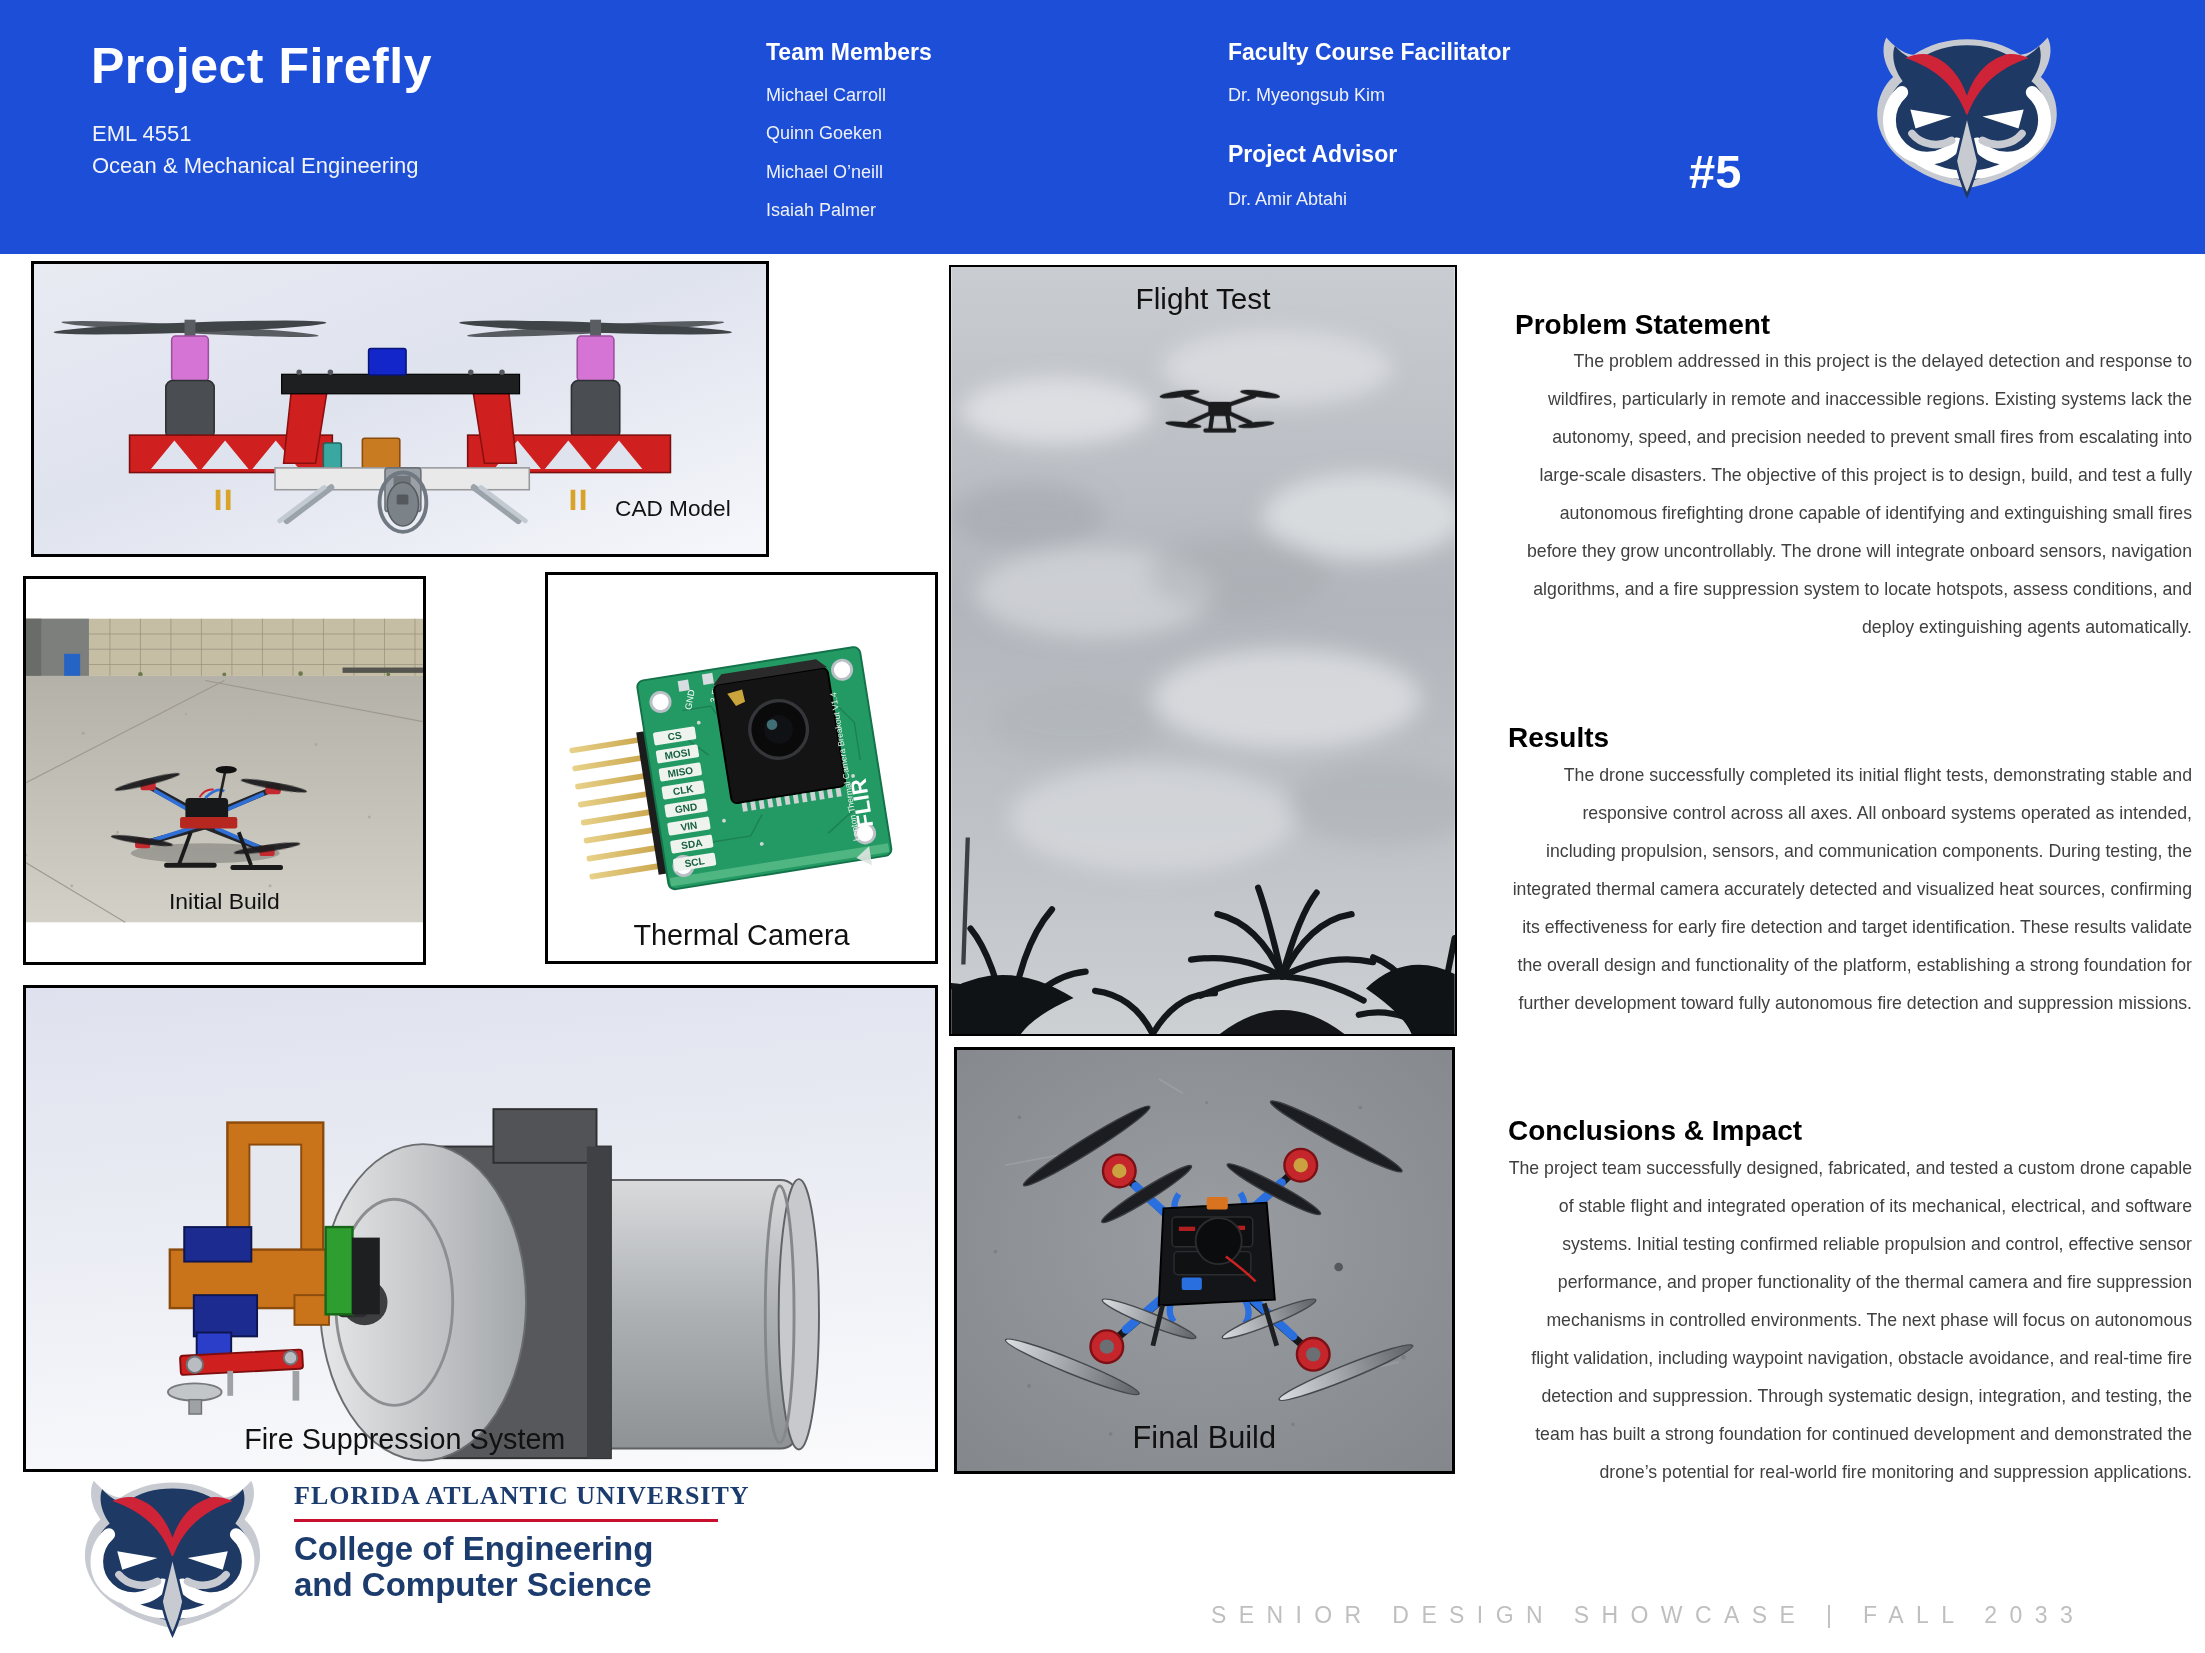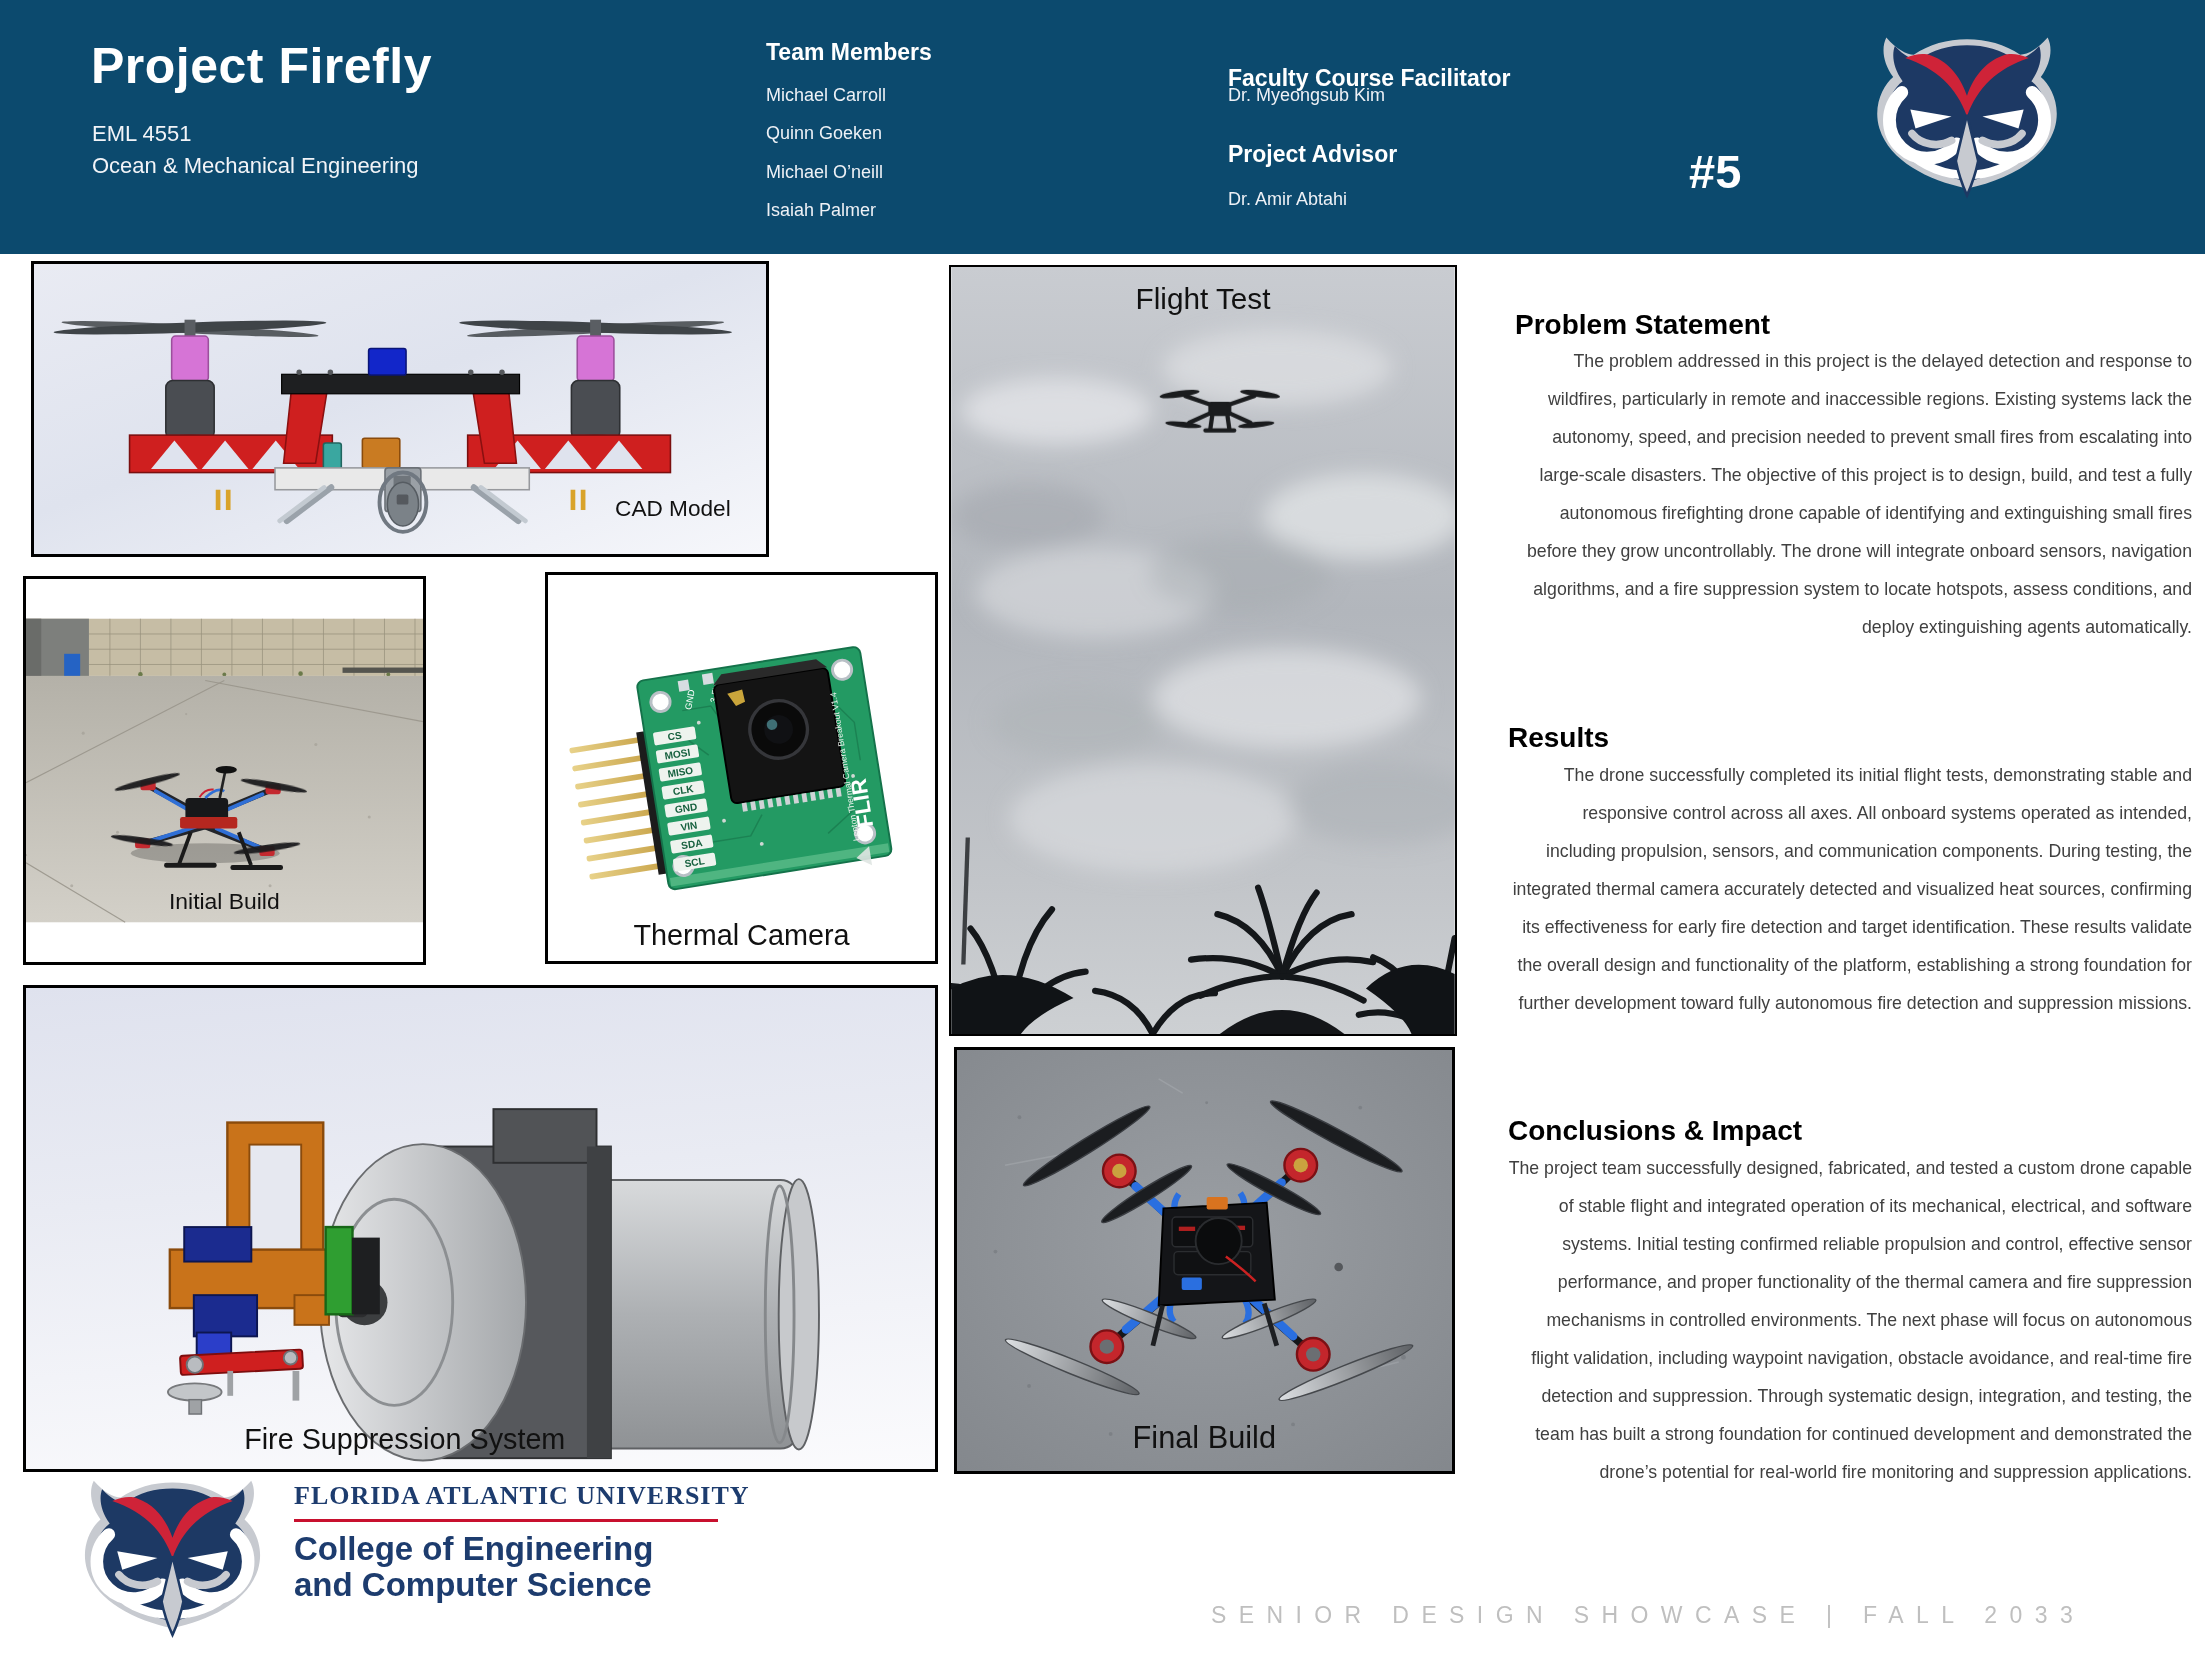--- a/index.html
+++ b/index.html
@@ -1,20 +1,20 @@
 <!DOCTYPE html>
 <html style="font-size:7.7px"><head>
 <meta charset="utf-8">
 <style>
   html,body{margin:0;padding:0;background:#ffffff;}
   .poster{position:relative;width:2205px;height:1654px;background:#ffffff;
           font-family:"Liberation Sans",sans-serif;overflow:hidden;}
   .abs{position:absolute;}
   
-  .hdr{position:absolute;left:0;top:0;width:2205px;height:254px;background:#0c4a6e;}
+  .hdr{position:absolute;left:0;top:0;width:2205px;height:254px;background:#1d4ed8;}
   .hdr .title{position:absolute;left:91px;top:37px;font-size:50px;font-weight:bold;color:#ffffff;letter-spacing:0.5px;}
   .hdr .sub{position:absolute;left:92px;color:#f2f4f8;font-size:22px;}
   .h-col-head{position:absolute;color:#ffffff;font-size:23px;font-weight:bold;}
   .h-col-item{position:absolute;color:#eef1f6;font-size:18px;}
   .poster-num{position:absolute;left:1689px;top:144px;color:#ffffff;font-size:47px;font-weight:bold;}
   
   .panel{position:absolute;background:#ffffff;border:3.8px solid #000;box-sizing:border-box;}
   .panel svg{display:block;width:100%;height:100%;}
   svg text{font-family:"Liberation Sans",sans-serif;}
   .grad-cad{background:linear-gradient(160deg,#e9ebf3 0%,#dfe3ee 45%,#f6f7fb 100%);}
@@ -39,21 +39,21 @@
     <div class="title">Project Firefly</div>
     <div class="sub" style="top:121px;">EML 4551</div>
     <div class="sub" style="top:153px;">Ocean &amp; Mechanical Engineering</div>
 
     <div class="h-col-head" style="left:766px;top:39px;">Team Members</div>
     <div class="h-col-item" style="left:766px;top:85px;">Michael Carroll</div>
     <div class="h-col-item" style="left:766px;top:123px;">Quinn Goeken</div>
     <div class="h-col-item" style="left:766px;top:162px;">Michael O’neill</div>
     <div class="h-col-item" style="left:766px;top:200px;">Isaiah Palmer</div>
 
-    <div class="h-col-head" style="left:1228px;top:39px;margin-top:26px;">Faculty Course Facilitator</div>
+    <div class="h-col-head" style="left:1228px;top:39px;">Faculty Course Facilitator</div>
     <div class="h-col-item" style="left:1228px;top:85px;">Dr. Myeongsub Kim</div>
     <div class="h-col-head" style="left:1228px;top:141px;">Project Advisor</div>
     <div class="h-col-item" style="left:1228px;top:189px;">Dr. Amir Abtahi</div>
 
     <div class="poster-num">#5</div>
 
     <svg class="abs" style="left:1864px;top:30px;width:206px;height:172px;" viewBox="0 0 240 195">
       <path d="M120 182 C74 172 30 150 18 112 C10 86 22 62 34 52 C22 36 20 18 26 6 C38 20 50 26 58 26 C76 14 97 8 120 8 C143 8 164 14 182 26 C190 26 202 20 214 6 C220 18 218 36 206 52 C218 62 230 86 222 112 C210 150 166 172 120 182 Z" fill="#c7cad0"></path>
       <path d="M120 174 C80 165 40 144 29 110 C22 87 33 66 45 57 C34 42 32 26 36 16 C46 27 56 32 64 32 C80 20 99 15 120 15 C141 15 160 20 176 32 C184 32 194 27 204 16 C208 26 206 42 195 57 C207 66 218 87 211 110 C200 144 160 165 120 174 Z" fill="#1d3964"></path>
       <path d="M44 70 A44 44 0 1 0 108 130" stroke="#ffffff" stroke-width="15" fill="none" stroke-linecap="round"></path>

